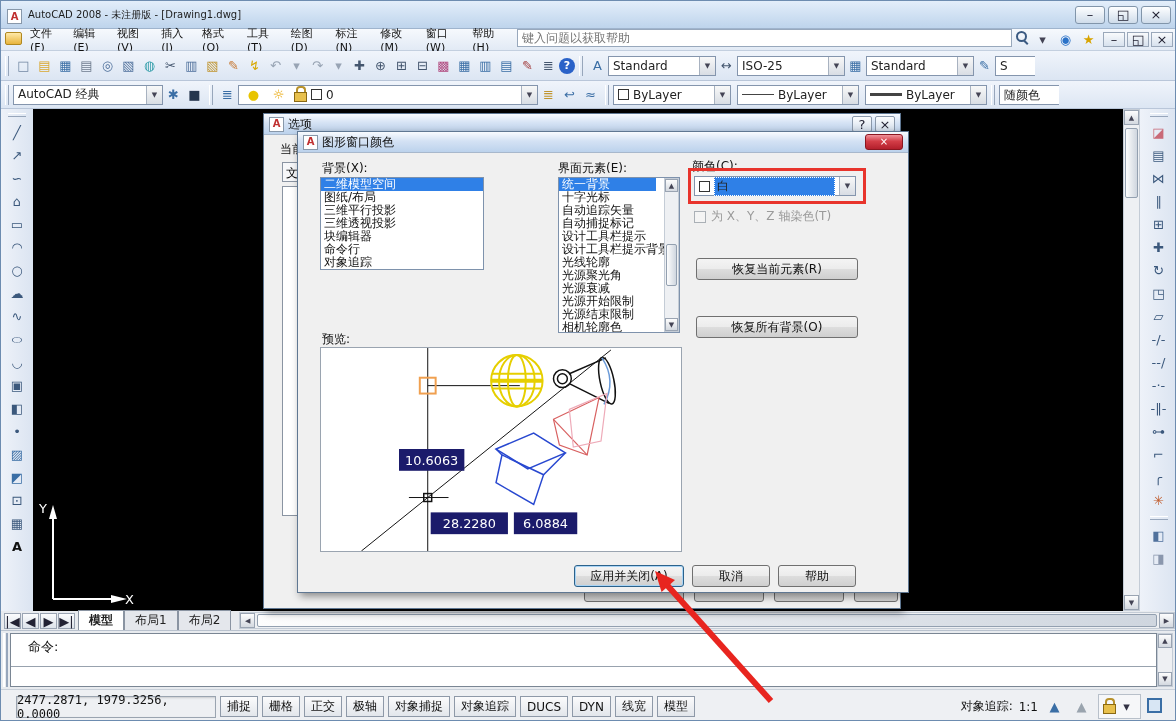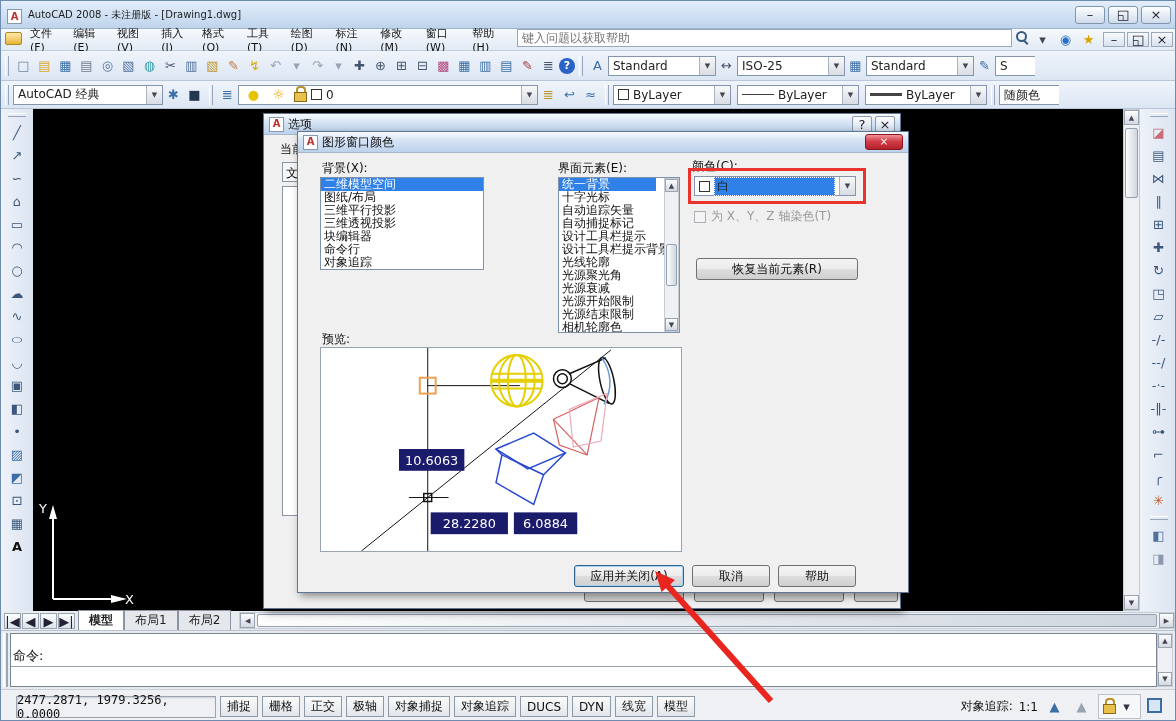--- a/index.html
+++ b/index.html
@@ -375,20 +375,21 @@
       <span class="dd">▼</span>
     </div>
     <div class="abs callout" style="left:390px;top:36px;width:178px;height:36px;z-index:5;"></div>
 
     <div style="position:absolute;left:396px;top:76px;display:flex;align-items:center;gap:5px;">
       <span class="chkbox"></span>
       <span class="lbl" style="color:#9a9a9a;">为 X、Y、Z 轴染色(T)</span>
     </div>
 
     <div class="btn" style="position:absolute;left:398px;top:126px;width:162px;height:22px;">恢复当前元素(R)</div>
+    <div class="btn" style="position:absolute;left:398px;top:184px;width:162px;height:22px;">恢复所有背景(O)</div>
 
     <div class="lbl" style="position:absolute;left:24px;top:199px;">预览:</div>
 
     <svg style="position:absolute;left:22px;top:215px;background:#fff;border:1px solid #9aa4b0;" width="362" height="205" viewBox="0 0 362 205">
       <line x1="107" y1="0" x2="107" y2="205" stroke="#111" stroke-width="1"></line>
       <line x1="107" y1="38" x2="200" y2="38" stroke="#111" stroke-width="1"></line>
       <rect x="99" y="30" width="16" height="16" fill="none" stroke="#f0a050" stroke-width="2"></rect>
       <line x1="40" y1="205" x2="292" y2="2" stroke="#111" stroke-width="1"></line>
 
       <g stroke="#e6cf00" fill="none" stroke-width="2">
@@ -461,21 +462,21 @@
     <span class="sbtrack" style="flex:1;height:17px;margin:0 2px 1px 8px;display:flex;align-items:center;justify-content:space-between;">
       <span class="sbbtn" style="width:15px;height:15px;">◀</span>
       <span class="sbthumb" style="flex:1;height:13px;margin:0 2px;"></span>
       <span class="sbbtn" style="width:15px;height:15px;">▶</span>
     </span>
   </div>
 
   <div class="abs cmdarea">
     <span class="cmdgrip"></span>
     <div class="cmdpanel">
-      <div style="padding:4px 2px;margin-top:9px;">命令:</div>
+      <div style="padding:4px 17px;">命令:</div>
       <div class="cmddiv"></div>
     </div>
     <div class="cmdsb">
       <span class="sbbtn" style="width:14px;height:14px;">▲</span>
       <span class="sbbtn" style="width:14px;height:14px;">▼</span>
     </div>
   </div>
 
   <div class="abs statusbar">
     <span class="coords">2477.2871, 1979.3256, 0.0000</span>

